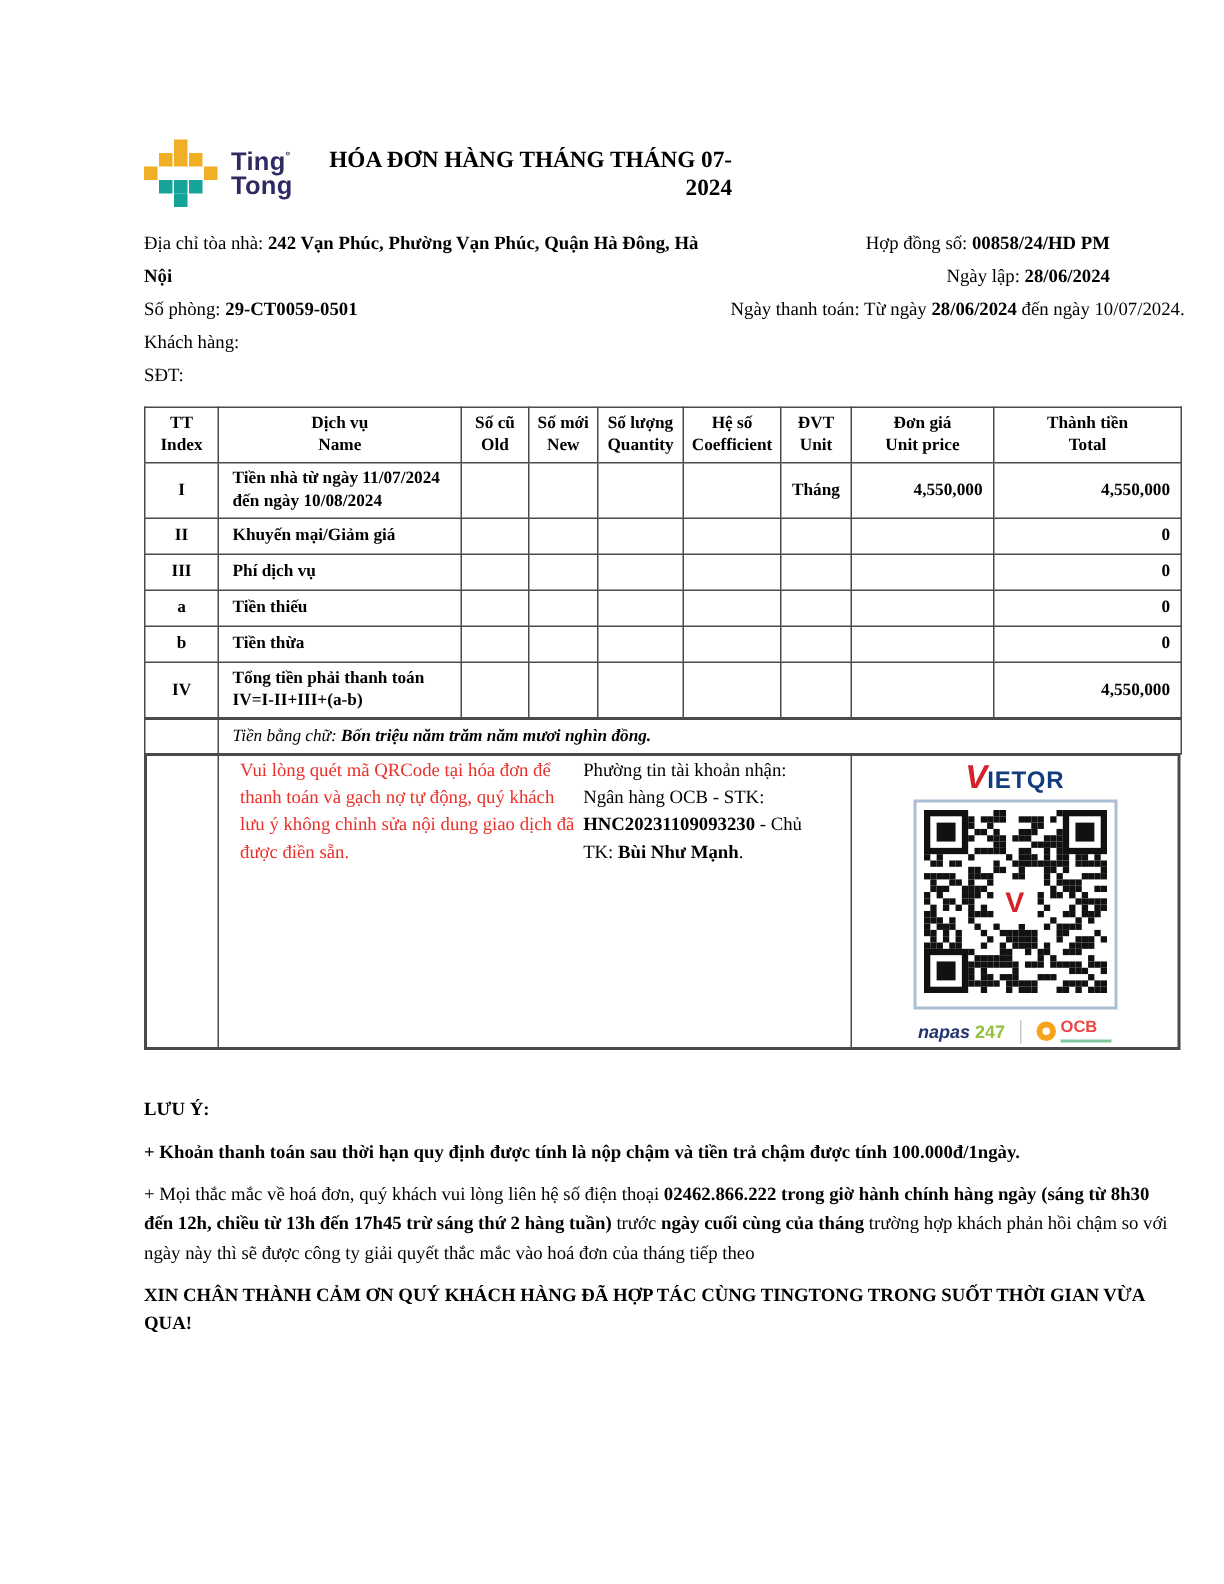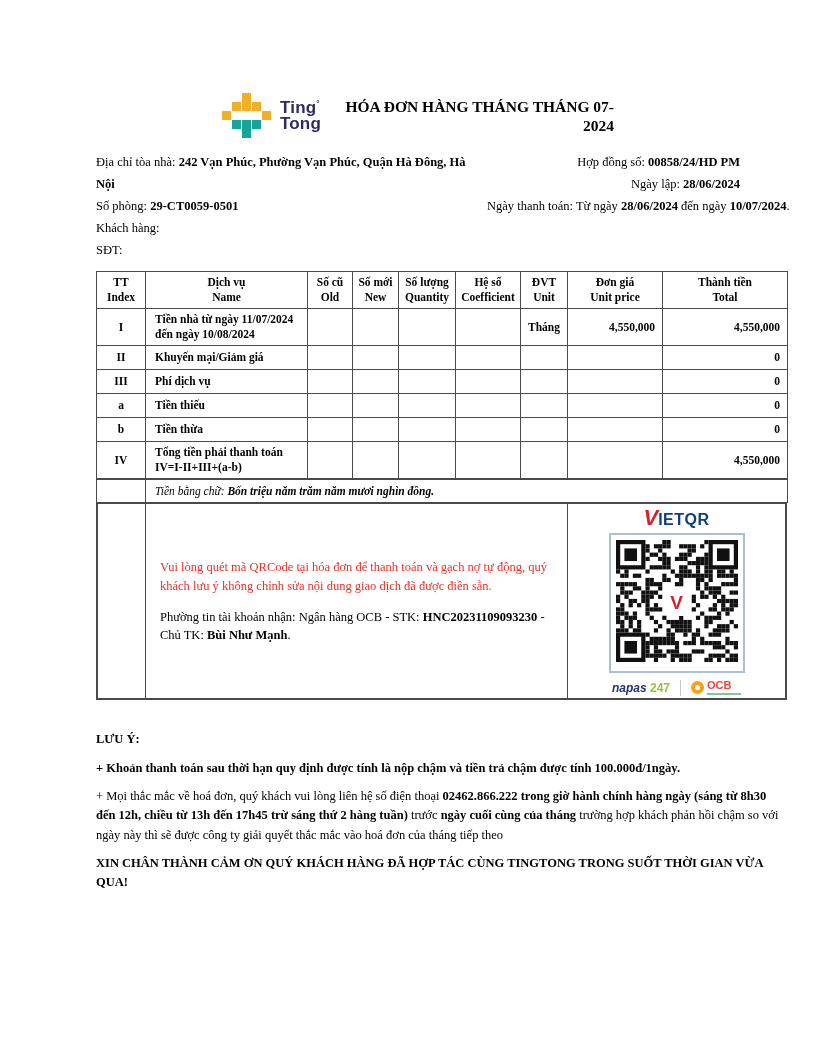--- a/index.html
+++ b/index.html
@@ -4,21 +4,21 @@
 <style>
   * { margin:0; padding:0; box-sizing:border-box; }
   html,body { background:#ffffff; }
   .page {
     width:816px; height:1056px; margin:0 auto; background:#fff;
     padding:93px 29px 0 96px; overflow:hidden; position:relative;
     font-family:"Liberation Serif", serif; color:#000; font-size:12.5px;
   }
 
   
-  .header { display:flex; justify-content:center; align-items:flex-start; margin-bottom:12px; }
+  .header { display:flex; justify-content:flex-start; align-items:flex-start; margin-bottom:12px; }
   .logo { display:flex; align-items:center; gap:8px; }
   .logo-mark { position:relative; width:50px; height:46px; }
   .logo-mark .sq { position:absolute; width:9px; height:9px; }
   .logo-mark .y { background:#f0af24; }
   .logo-mark .t { background:#16a49a; }
   .logo-text { font-family:"Liberation Sans", sans-serif; font-weight:bold; color:#2e2a62; font-size:17px; line-height:0.95; letter-spacing:0.2px; }
   .logo-text .tm { font-size:8px; vertical-align:super; }
   .doc-title { width:340px; text-align:right; padding-right:47px; font-weight:bold; font-size:15.5px; line-height:1.25; padding-top:4px; }
 
   
@@ -35,21 +35,21 @@
   td.nm { font-weight:bold; padding:3px 4px 3px 9px; line-height:1.3; }
   td.num { text-align:right; font-weight:bold; padding:3px 7px 3px 3px; }
   tr.r-tall td { height:36px; }
   tr.r-std td { height:24px; }
   tr.words td { border-top:2px solid #4a4a4a; height:24px; }
   td.words-cell { font-style:italic; padding-left:9px; font-size:11.5px; }
 
   
   .paybox { width:691px; margin-top:-1px; border:2px solid #4a4a4a; height:198px; display:flex; }
   .paybox .spacer { width:48px; border-right:1px solid #4a4a4a; }
-  .paybox .ptext { flex:1; border-right:1px solid #4a4a4a; display:flex; flex-direction:column; justify-content:center; padding:0 14px; line-height:1.45; }
+  .paybox .ptext { flex:1; border-right:1px solid #4a4a4a; display:flex; flex-direction:row; justify-content:center; padding:0 14px; line-height:1.45; }
   .ptext .red { color:#e8312a; margin-bottom:13px; }
   .paybox .pqr { width:217px; display:flex; flex-direction:column; align-items:center; justify-content:center; }
   .vietqr-logo { font-family:"Liberation Sans", sans-serif; font-weight:bold; margin-bottom:4px; line-height:1; }
   .vietqr-logo .v { color:#d6222a; font-size:22px; font-style:italic; }
   .vietqr-logo .iet { color:#123d7d; font-size:16px; letter-spacing:0.5px;margin-top:16px; }
   .vietqr-logo .qr { color:#123d7d; font-size:16px; letter-spacing:0.5px; }
   .qr-frame { position:relative; border:2px solid #a9c0d4; background:#fff; padding:5px; }
   .qr-center { position:absolute; left:50%; top:50%; transform:translate(-50%,-50%); width:26px; height:26px; background:#fff; border-radius:5px; display:flex; align-items:center; justify-content:center; font-family:"Liberation Sans", sans-serif; font-weight:bold; font-size:19px; color:#d6222a; }
   .pay-brands { display:flex; align-items:center; gap:10px; margin-top:7px; font-family:"Liberation Sans", sans-serif; }
   .napas { font-weight:bold; font-style:italic; font-size:12px; color:#24356e; }
@@ -97,21 +97,21 @@
   <div class="info">
     <div class="info-left">
       <div><span>Địa chỉ tòa nhà: </span><span class="b">242 Vạn Phúc, Phường Vạn Phúc, Quận Hà Đông, Hà Nội</span></div>
       <div><span>Số phòng: </span><span class="b">29-CT0059-0501</span></div>
       <div>Khách hàng:</div>
       <div>SĐT:</div>
     </div>
     <div class="info-right">
       <div><span>Hợp đồng số: </span><span class="b">00858/24/HD PM</span></div>
       <div><span>Ngày lập: </span><span class="b">28/06/2024</span></div>
-      <div><span>Ngày thanh toán: Từ ngày </span><span style="font-weight: bold;">28/06/2024</span><span> đến ngày </span><span style="font-weight: bold;">10/07/2024</span><span>.</span></div>
+      <div><span>Ngày thanh toán: Từ ngày </span><span style="font-weight: bold;">28/06/2024</span><span> đến ngày </span><span style="font-weight: normal;">10/07/2024</span><span>.</span></div>
     </div>
   </div>
 
   <table class="inv">
     <colgroup>
       <col style="width:49px">
         <col style="width:162px">
         <col style="width:45px">
         <col style="width:46px">
       <col style="width:57px">

